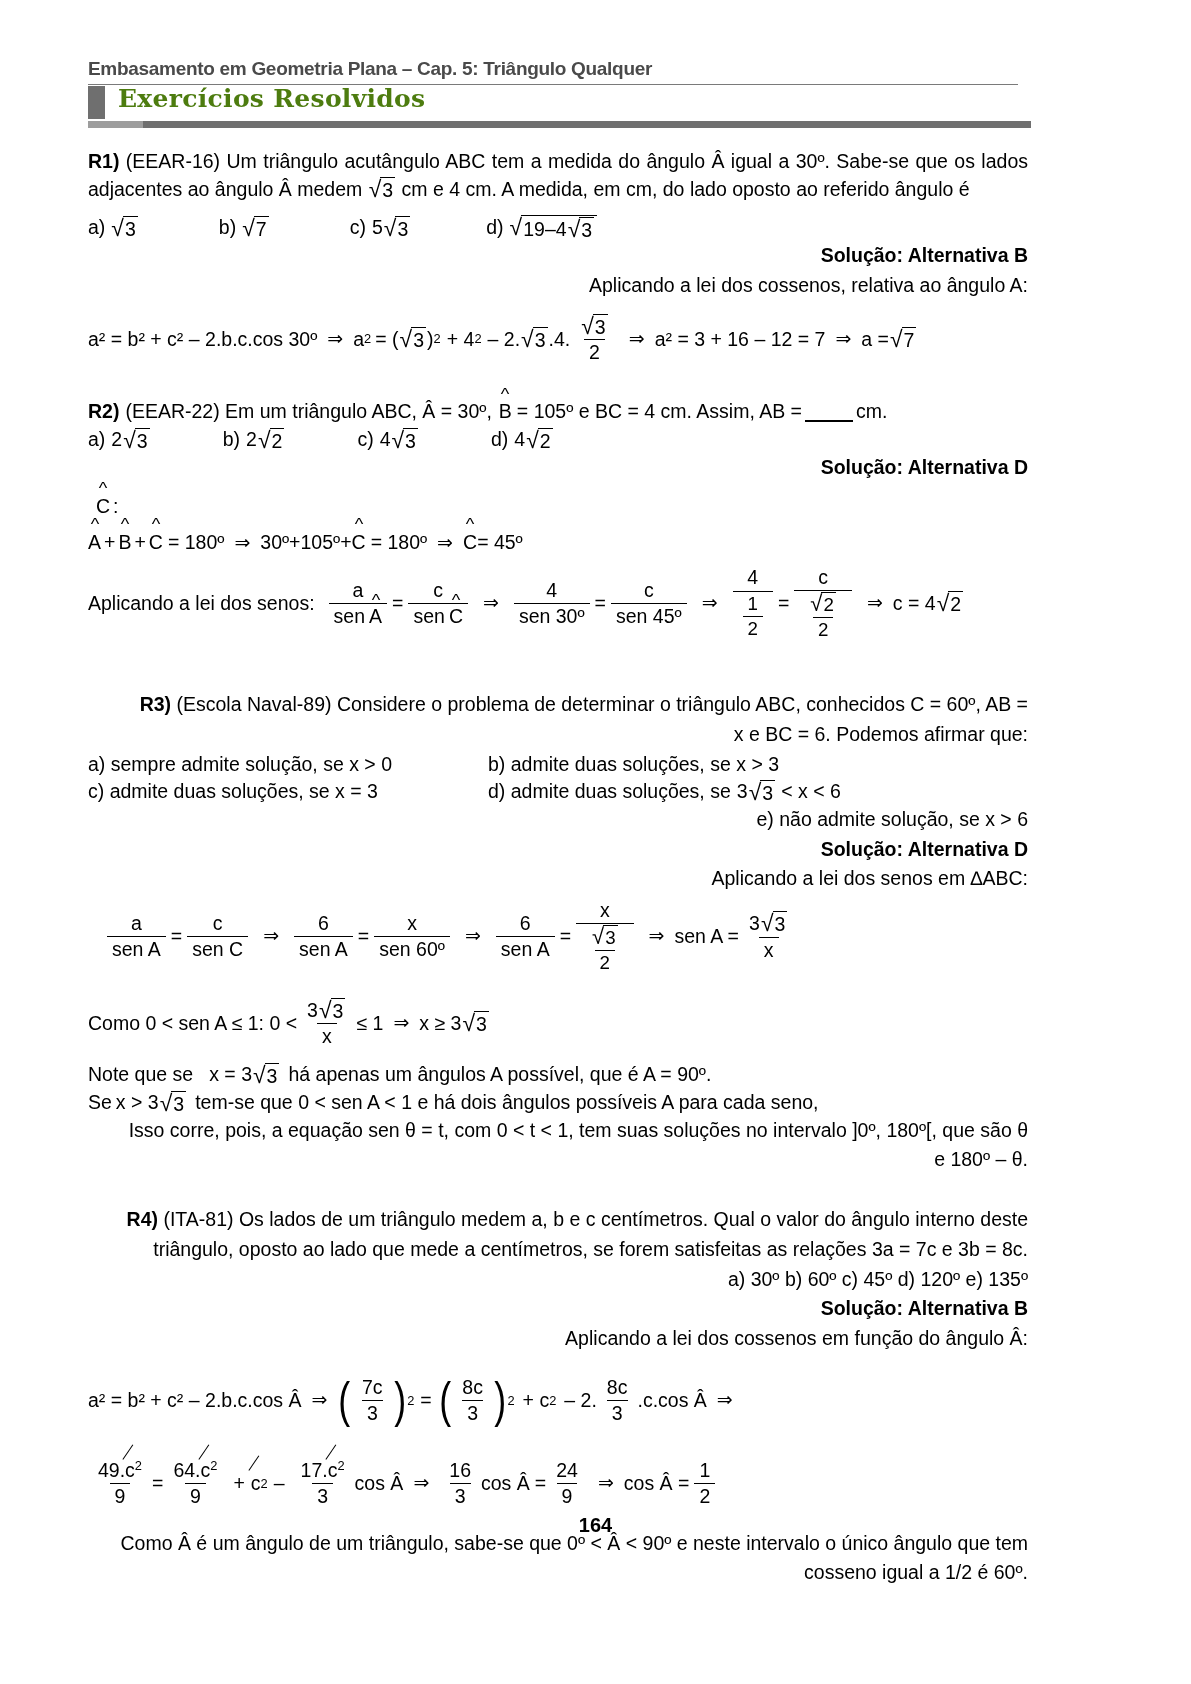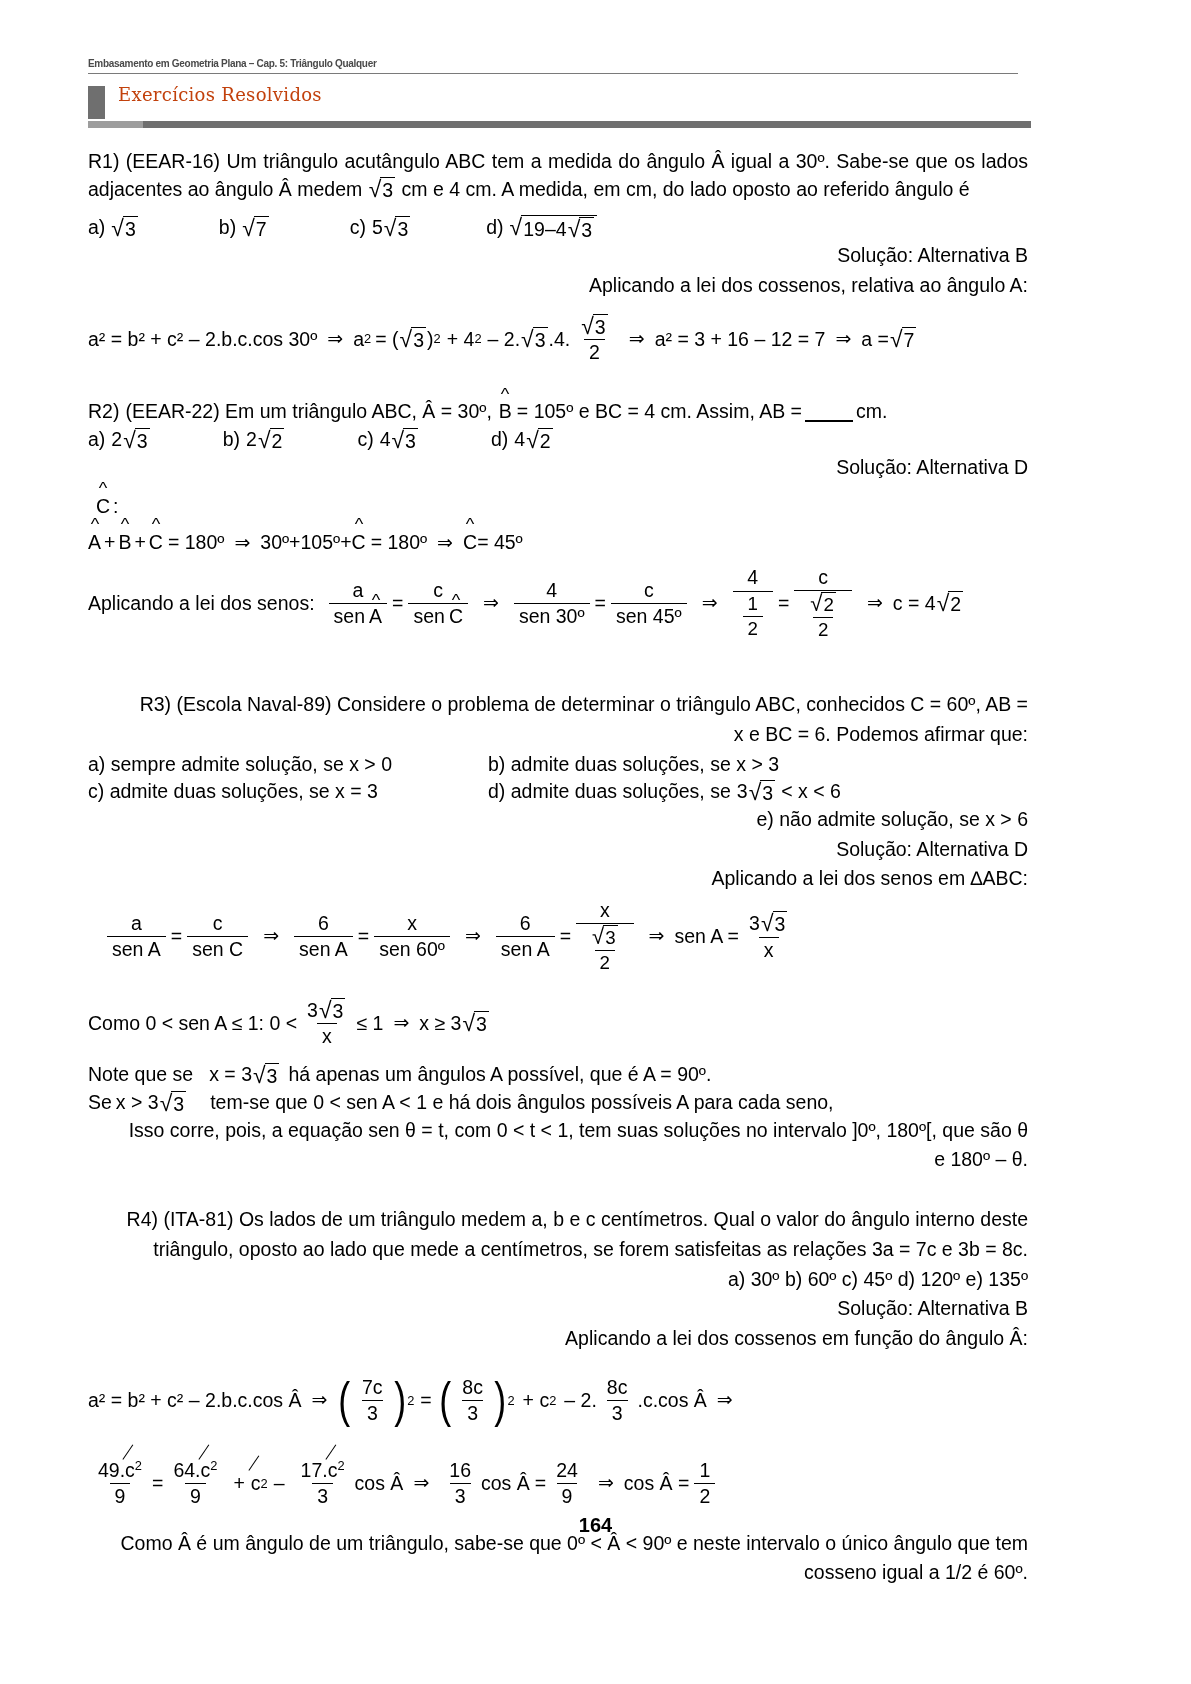--- a/index.html
+++ b/index.html
@@ -24,21 +24,21 @@
   }
 
   
   .running-head {
     position: absolute;
     left: 88px;
     top: 58px;
     width: 930px;
     font-family: "Liberation Sans", sans-serif;
     font-weight: bold;
-    font-size: 10px;
+    font-size: 19px;
     letter-spacing: -0.3px;
     color: #4a4a4a;
     padding-bottom: 4px;
     border-bottom: 1.4px solid #7a7a7a;
     white-space: nowrap;
   }
   .banner {
     position: absolute;
     left: 88px;
     top: 86px;
@@ -50,23 +50,23 @@
     left: 0; top: 0;
     width: 17px;
     height: 33px;
     background: #6f6f6f;
   }
   .banner-title {
     position: absolute;
     left: 30px;
     top: -2px;
     font-family: "DejaVu Serif", "Liberation Serif", serif;
-    font-weight: normal;
-    font-size: 18px;
-    color: #c2410c;
+    font-weight: bold;
+    font-size: 25px;
+    color: #4d7c0f;
     letter-spacing: 0.3px;
     white-space: nowrap;
   }
   .banner-rule {
     position: absolute;
     left: 0;
     top: 35px;
     width: 943px;
     height: 7px;
     background: #6f6f6f;
@@ -86,21 +86,21 @@
     top: 148px;
     width: 940px;
     font-size: 19.5px;
     line-height: 1.42;
   }
   .p {
     margin: 0 0 2px 0;
     text-align: right;
   }
   .p.just { text-align: justify; }
-  .bold { font-weight: normal; }
+  .bold { font-weight: bold; }
   .spacer-sm { height: 9px; }
   .spacer-md { height: 20px; }
   .spacer-lg { height: 30px; }
 
   .eqline {
     margin: 0;
     display: flex;
     align-items: center;
     flex-wrap: nowrap;
     white-space: nowrap;
@@ -546,21 +546,21 @@
       <span style="margin-left:8px">há apenas um ângulos A possível, que é A = 90º.</span>
     </div>
 
     <div class="eqline">
       <span>Se</span>
       <span style="margin-left:4px">x &gt; 3</span>
       <span class="sqrt">
           <span class="radical">√</span>
           <span class="radicand">3</span>
         </span>
-      <span style="margin-left:23px">tem-se que 0 &lt; sen A &lt; 1 e há dois ângulos possíveis A para cada seno,</span>
+      <span style="margin-left:8px">tem-se que 0 &lt; sen A &lt; 1 e há dois ângulos possíveis A para cada seno,</span>
     </div>
 
     <div class="p">Isso corre, pois, a equação sen θ = t, com 0 &lt; t &lt; 1, tem suas soluções no intervalo ]0º, 180º[, que são θ</div>
     <div class="p">e 180º – θ.</div>
 
     <div class="spacer-lg"></div>
 
     <div class="p">
       <span class="bold">R4)</span>
       <span>(ITA-81) Os lados de um triângulo medem a, b e c centímetros. Qual o valor do ângulo interno deste</span>

